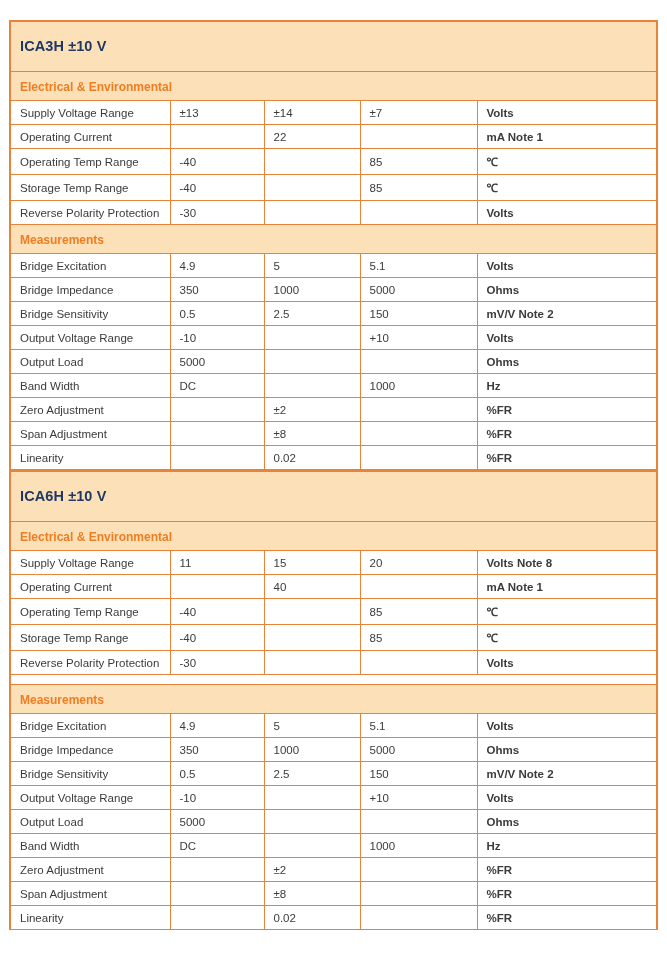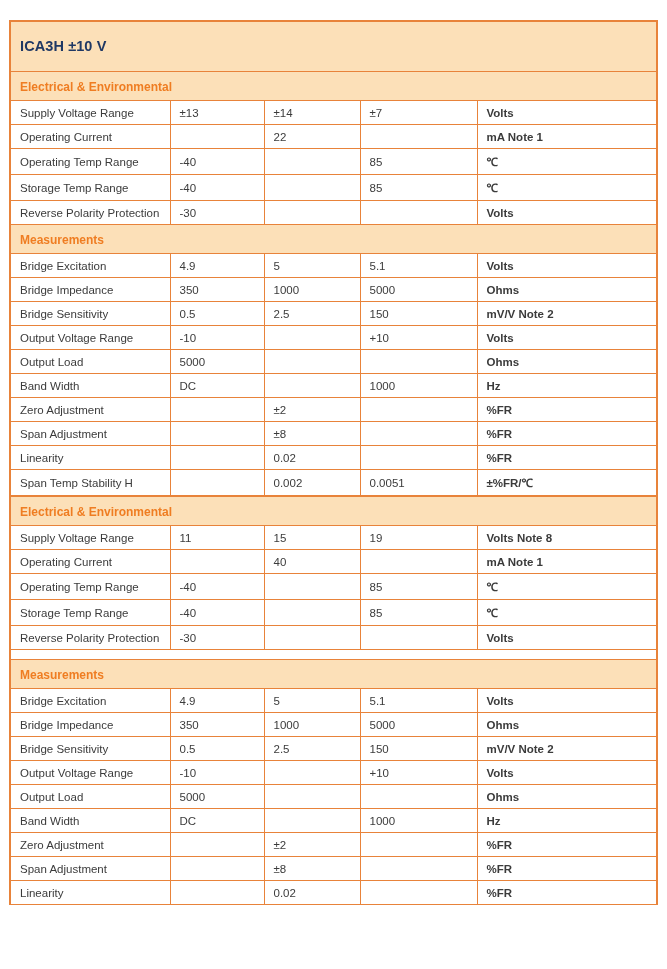--- a/index.html
+++ b/index.html
@@ -202,46 +202,42 @@
             <td></td>
             <td class="unit-cell">%FR</td>
           </tr>
           <tr class="data-row">
             <td>Linearity</td>
             <td></td>
             <td>0.02</td>
             <td></td>
             <td class="unit-cell">%FR</td>
           </tr>
-          <tr class="data-row last-row">
-            <td>Span Temp Stability H</td>
-            <td></td>
-            <td>0.002</td>
-            <td>0.0051</td>
-            <td class="unit-cell">±%FR/℃</td>
-          </tr>
         </tbody>
       </table>
       <table class="spec">
         <colgroup>
           <col class="c-param">
           <col class="c-min">
           <col class="c-typ">
           <col class="c-max">
           <col class="c-unit">
         </colgroup>
         <tbody>
+          <tr class="title-row">
+            <td colspan="5"><span class="title-text">ICA6H ±10 V</span></td>
+          </tr>
           <tr class="section-row">
             <td colspan="5"><span class="section-text">Electrical &amp; Environmental</span></td>
           </tr>
           <tr class="data-row">
             <td>Supply Voltage Range</td>
             <td>11</td>
             <td>15</td>
-            <td>19</td>
+            <td>20</td>
             <td class="unit-cell">Volts Note 8</td>
           </tr>
           <tr class="data-row">
             <td>Operating Current</td>
             <td></td>
             <td>40</td>
             <td></td>
             <td class="unit-cell">mA Note 1</td>
           </tr>
           <tr class="data-row">

